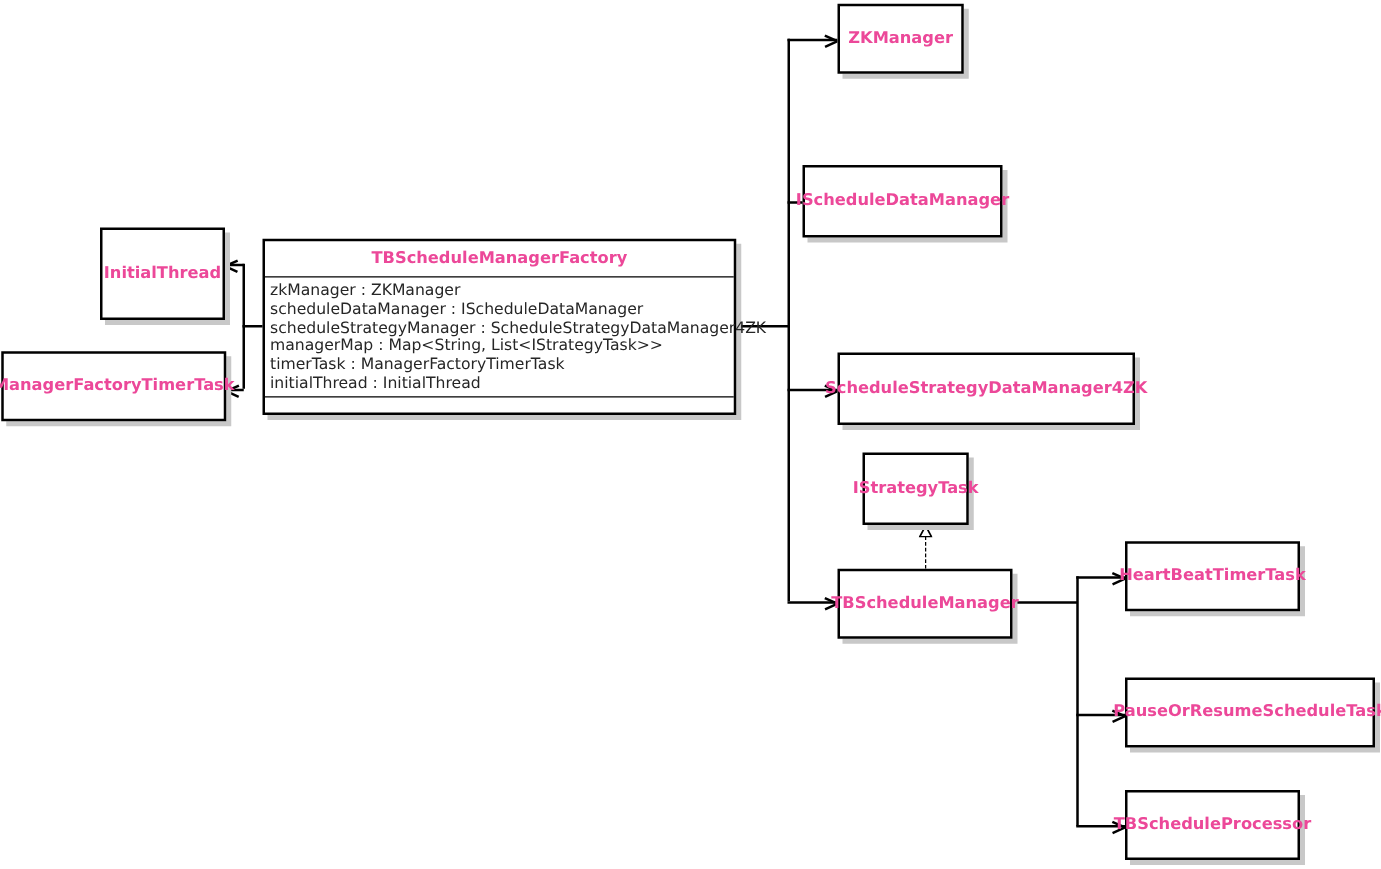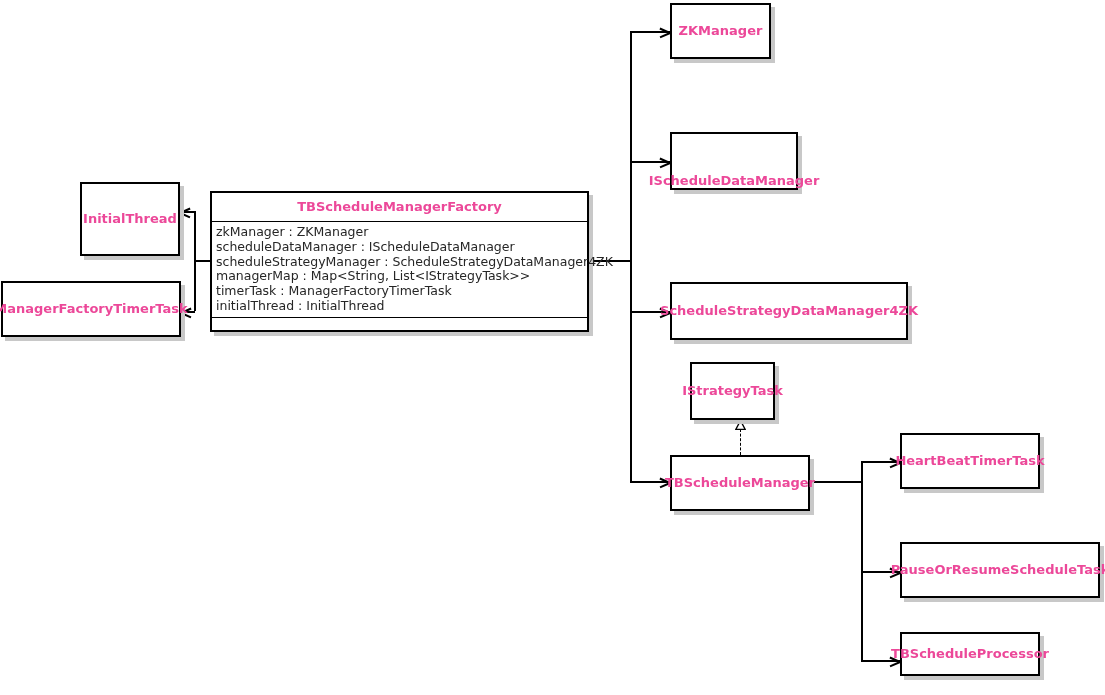--- a/index.html
+++ b/index.html
@@ -176,21 +176,21 @@
       <div class="uml-attr">timerTask : ManagerFactoryTimerTask</div>
       <div class="uml-attr">initialThread : InitialThread</div>
     </div>
     <div class="uml-methods"></div>
   </div>
 
   <div class="uml-box uml-simple" style="left:670px; top:3px; width:101px; height:56px;">
     <span class="uml-title">ZKManager</span>
   </div>
 
-  <div class="uml-box uml-simple" style="left:670px; top:132px; width:128px; height:58px;align-items:flex-end;">
+  <div class="uml-box uml-simple" style="left:642px; top:132px; width:160px; height:58px;">
     <span class="uml-title">IScheduleDataManager</span>
   </div>
 
   <div class="uml-box uml-simple" style="left:670px; top:282px; width:238px; height:58px;">
     <span class="uml-title">ScheduleStrategyDataManager4ZK</span>
   </div>
 
   <div class="uml-box uml-simple" style="left:690px; top:362px; width:85px; height:58px;">
     <span class="uml-title">IStrategyTask</span>
   </div>
@@ -200,17 +200,17 @@
   </div>
 
   <div class="uml-box uml-simple" style="left:900px; top:433px; width:140px; height:56px;">
     <span class="uml-title">HeartBeatTimerTask</span>
   </div>
 
   <div class="uml-box uml-simple" style="left:900px; top:542px; width:200px; height:56px;">
     <span class="uml-title">PauseOrResumeScheduleTask</span>
   </div>
 
-  <div class="uml-box uml-simple" style="left:900px; top:632px; width:140px; height:44px;">
+  <div class="uml-box uml-simple" style="left:900px; top:632px; width:140px; height:56px;">
     <span class="uml-title">TBScheduleProcessor</span>
   </div>
 
 </div>
 
 </body></html>

